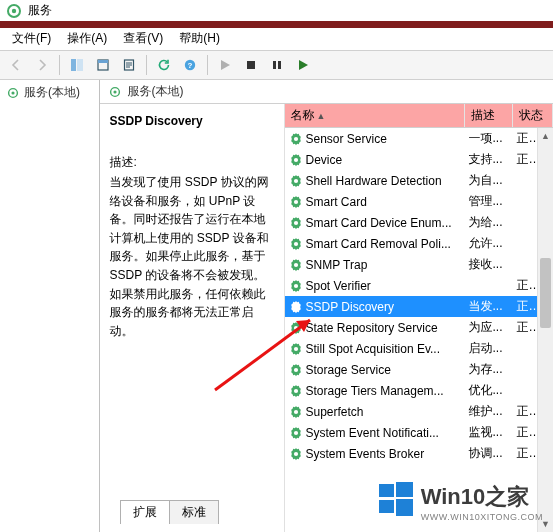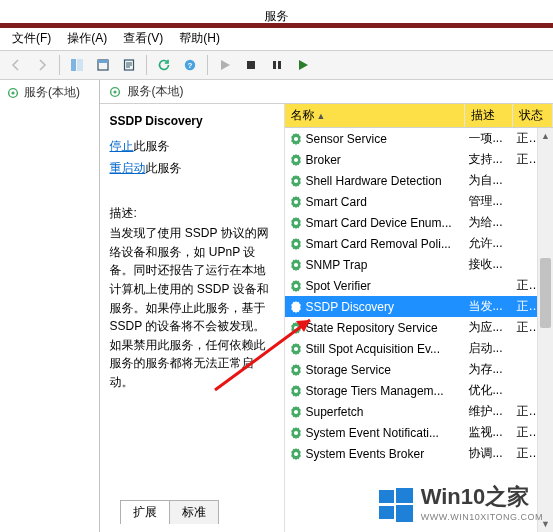--- a/index.html
+++ b/index.html
@@ -1,19 +1,19 @@
 <!DOCTYPE html>
 <html><head>
 <meta charset="utf-8">
 <style>
   * { box-sizing: border-box; margin: 0; padding: 0; }
   html, body { width: 553px; height: 532px; font-family: "Microsoft YaHei", "Segoe UI", Tahoma, sans-serif; font-size: 12px; color: #000; background: #fff; overflow: hidden; }
 
   
-  .titlebar { height: 28px; display: flex; align-items: center; padding: 8px 6px; background: #fff; border-bottom: 5px solid #7f1d1d; flex-direction: column; }
+  .titlebar { height: 28px; display: flex; align-items: center; padding: 8px 6px; background: #fff; border-bottom: 7px solid #7f1d1d; }
   .titlebar .app-icon { width: 16px; height: 16px; margin-right: 6px; }
   .titlebar .app-title { font-size: 12px; }
 
   
   .menu { height: 22px; display: flex; align-items: flex-start; padding: 0 4px; background: #fff; }
   .menu-item { padding: 2px 8px; cursor: default; }
 
   
   .toolbar { height: 30px; display: flex; align-items: center; padding: 2px 4px; background: #f5f5f5; border-top: 1px solid #d0d0d0; border-bottom: 1px solid #d0d0d0; gap: 2px; }
   .tbtn { width: 24px; height: 24px; display: flex; align-items: center; justify-content: center; border: 1px solid transparent; border-radius: 2px; }
@@ -32,41 +32,41 @@
   .detail-row { display: flex; flex: 1; overflow: hidden; }
   .detail-pane { width: 185px; padding: 10px 10px 0 10px; border-right: 1px solid #e0e0e0; }
   .detail-pane h3 { font-size: 12px; font-weight: 700; margin-bottom: 8px; }
   .actions a { color: #0066cc; text-decoration: underline; cursor: pointer; }
   .actions { line-height: 1.8; margin-bottom: 10px; }
   .desc-lbl { margin-top: 26px; margin-bottom: 2px; }
   .desc-txt { line-height: 1.55; word-break: break-all; }
 
   .table-wrap { flex: 1; overflow: hidden; position: relative; }
   table { border-collapse: collapse; width: 100%; table-layout: fixed; font-size: 12px; }
-  thead th { text-align: left; font-weight: 400; padding: 3px 6px; background: #fde047; border-bottom: 1px solid #d0d0d0; border-right: 1px solid #e4e4e4; white-space: nowrap; overflow: hidden; position: sticky; top: 0; }
+  thead th { text-align: left; font-weight: 400; padding: 3px 6px; background: #fca5a5; border-bottom: 1px solid #d0d0d0; border-right: 1px solid #e4e4e4; white-space: nowrap; overflow: hidden; position: sticky; top: 0; }
   thead th .sort { font-size: 9px; margin-left: 2px; color: #555; }
   tbody td { padding: 2px 4px; white-space: nowrap; overflow: hidden; text-overflow: ellipsis; }
   tbody tr.sel td { background: #1e90ff; color: #fff; }
   tbody tr.sel .svc-ico path { fill: #fff; }
   .svc-ico { width: 14px; height: 14px; vertical-align: -3px; margin-right: 3px; }
 
   .col-name { width: 180px; }
   .col-desc { width: 48px; }
   .col-stat { width: 40px; }
 
   
   .tabs { position: absolute; bottom: 8px; left: 120px; display: flex; gap: 0; font-size: 12px; }
   .tab { padding: 3px 12px; border: 1px solid #b0b0b0; background: #f2f2f2; border-bottom: none; margin-right: -1px; }
   .tab.active { background: #fff; }
 
   
   .arrow { position: absolute; pointer-events: none; }
 
   
-  .watermark { position: absolute; right: 10px; bottom: 10px; display: flex; align-items: flex-end; gap: 8px; pointer-events: none; opacity: .92; }
+  .watermark { position: absolute; right: 10px; bottom: 10px; display: flex; align-items: flex-start; gap: 8px; pointer-events: none; opacity: .92; }
   .watermark .txt { font-size: 22px; font-weight: 700; color: #2c2c2c; }
   .winlogo { width: 34px; height: 34px; }
 
   
   .vscroll { position: absolute; right: 0; top: 24px; bottom: 0; width: 16px; background: #f0f0f0; border-left: 1px solid #e0e0e0; }
   .vscroll .thumb { position: absolute; left: 2px; right: 2px; top: 130px; height: 70px; background: #c2c2c2; border-radius: 2px; }
   .vscroll .btn { position: absolute; left: 0; right: 0; height: 16px; display: flex; align-items: center; justify-content: center; color: #666; font-size: 9px; }
   .vscroll .btn.up { top: 0; }
   .vscroll .btn.dn { bottom: 0; }
 </style>
@@ -173,28 +173,20 @@
           <circle cx="8" cy="8" r="5" fill="none" stroke="#4a6" stroke-width="1.6"></circle>
           <circle cx="8" cy="8" r="1.8" fill="#4a6"></circle>
         </svg>
       <span class="lbl">服务(本地)</span>
     </div>
 
     <div class="detail-row">
 
       <div class="detail-pane">
         <h3>SSDP Discovery</h3>
-        <div class="actions">
-          <div>
-            <a>停止</a><span>此服务</span>
-          </div>
-          <div>
-            <a>重启动</a><span>此服务</span>
-          </div>
-        </div>
         <div class="desc-lbl">描述:</div>
         <div class="desc-txt">当发现了使用 SSDP 协议的网络设备和服务，如 UPnP 设备。同时还报告了运行在本地计算机上使用的 SSDP 设备和服务。如果停止此服务，基于 SSDP 的设备将不会被发现。如果禁用此服务，任何依赖此服务的服务都将无法正常启动。</div>
       </div>
 
       <div class="table-wrap">
         <table>
           <colgroup>
               <col class="col-name">
               <col class="col-desc">
               <col class="col-stat">
@@ -212,21 +204,21 @@
                     <path fill="#4a6" d="M8 1l1.2 1.7 2-.6.6 2 1.7 1.2L12.8 8l.7 2.7-1.7 1.2-.6 2-2-.6L8 15l-1.2-1.7-2 .6-.6-2L2.5 10.7 3.2 8 2.5 5.3 4.2 4.1l.6-2 2 .6L8 1z"></path>
                     <circle cx="8" cy="8" r="2.4" fill="#fff"></circle>
                   </svg><span>Sensor Service</span></td>
                 <td>一项...</td>
                 <td>正在...</td>
               </tr>
               <tr>
                 <td><svg class="svc-ico" viewBox="0 0 16 16">
                     <path fill="#4a6" d="M8 1l1.2 1.7 2-.6.6 2 1.7 1.2L12.8 8l.7 2.7-1.7 1.2-.6 2-2-.6L8 15l-1.2-1.7-2 .6-.6-2L2.5 10.7 3.2 8 2.5 5.3 4.2 4.1l.6-2 2 .6L8 1z"></path>
                     <circle cx="8" cy="8" r="2.4" fill="#fff"></circle>
-                  </svg><span>Broker</span></td>
+                  </svg><span>Device</span></td>
                 <td>支持...</td>
                 <td>正在...</td>
               </tr>
               <tr>
                 <td><svg class="svc-ico" viewBox="0 0 16 16">
                     <path fill="#4a6" d="M8 1l1.2 1.7 2-.6.6 2 1.7 1.2L12.8 8l.7 2.7-1.7 1.2-.6 2-2-.6L8 15l-1.2-1.7-2 .6-.6-2L2.5 10.7 3.2 8 2.5 5.3 4.2 4.1l.6-2 2 .6L8 1z"></path>
                     <circle cx="8" cy="8" r="2.4" fill="#fff"></circle>
                   </svg><span>Shell Hardware Detection</span></td>
                 <td>为自...</td>
                 <td></td>

